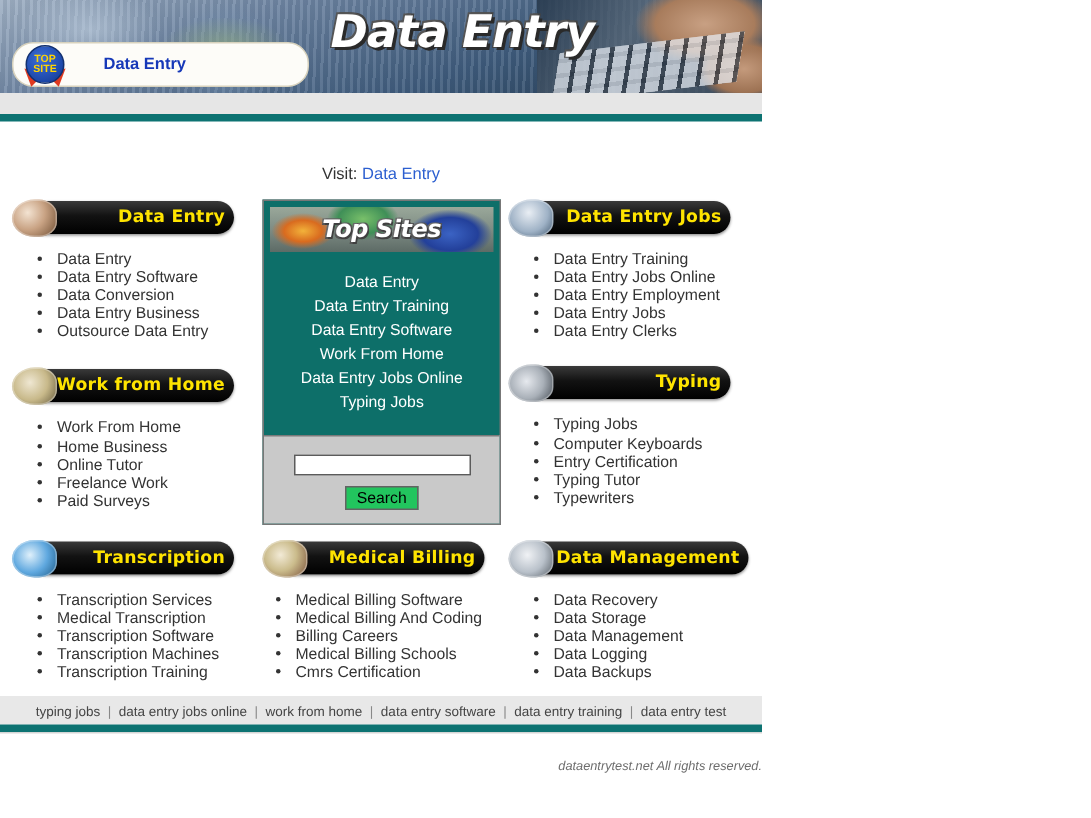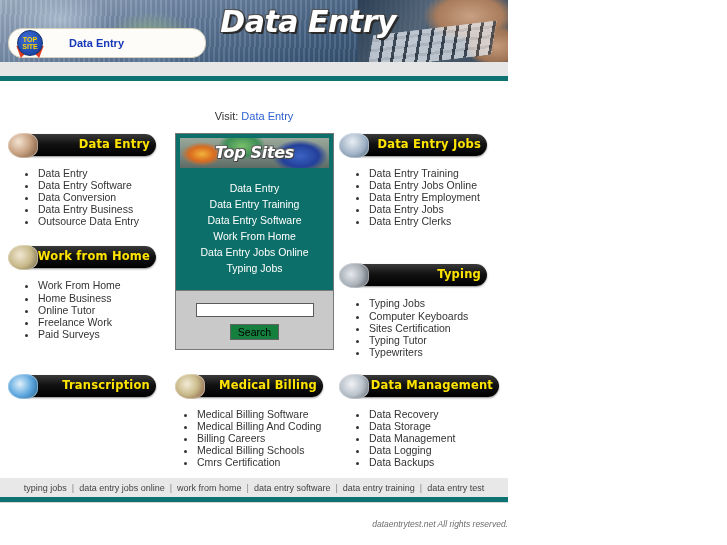--- a/index.html
+++ b/index.html
@@ -266,28 +266,28 @@
     border: 1px solid #5b5b5b;
     font-size: 10px;
     box-sizing: border-box;
     background: #ffffff;
   }
   .ts-search button {
     margin-top: 7px;
     font-size: 10.5px;
     font-family: "Liberation Sans", sans-serif;
     padding: 1px 7px;
-    background: #15803d;
+    background: #22c55e;
     border: 1px solid #636363;
     color: #000;
     cursor: pointer;
   }
 
   
-  .row2 { margin-top: 10px; }
+  .row2 { margin-top: 10px; align-items: center; }
   .footer-links {
     margin-top: 10px;
     width: 508px;
     height: 19px;
     background: #e8e8e8;
     display: flex;
     align-items: center;
     justify-content: center;
     gap: 5px;
     font-size: 9px;
@@ -415,44 +415,51 @@
         </div>
         <ul class="links">
           <li><span>Data Entry Training</span></li>
           <li><span>Data Entry Jobs Online</span></li>
           <li><span>Data Entry Employment</span></li>
           <li><span>Data Entry Jobs</span></li>
           <li><span>Data Entry Clerks</span></li>
         </ul>
       </div>
 
-      <div class="sec" style="margin-top:36px">
+      <div class="sec" style="margin-top:16px">
         <div class="banner">
           <div class="banner-pill"></div>
           <div class="banner-thumb th-keyboard"></div>
           <div class="banner-label">Typing</div>
         </div>
         <ul class="links">
           <li><span>Typing Jobs</span></li>
           <li><span>Computer Keyboards</span></li>
-          <li><span>Sites Certification</span></li>
+          <li><span>Entry Certification</span></li>
           <li><span>Typing Tutor</span></li>
           <li><span>Typewriters</span></li>
         </ul>
       </div>
     </div>
   </div>
 
   <div class="columns row2">
     <div class="col">
       <div class="banner">
         <div class="banner-pill"></div>
         <div class="banner-thumb th-tape"></div>
         <div class="banner-label">Transcription</div>
       </div>
+      <ul class="links">
+        <li><span>Transcription Services</span></li>
+        <li><span>Medical Transcription</span></li>
+        <li><span>Transcription Software</span></li>
+        <li><span>Transcription Machines</span></li>
+        <li><span>Transcription Training</span></li>
+      </ul>
     </div>
 
     <div class="col-mid">
       <div class="banner">
         <div class="banner-pill"></div>
         <div class="banner-thumb th-medical"></div>
         <div class="banner-label">Medical Billing</div>
       </div>
       <ul class="links" style="margin-left:10px">
         <li><span>Medical Billing Software</span></li>

